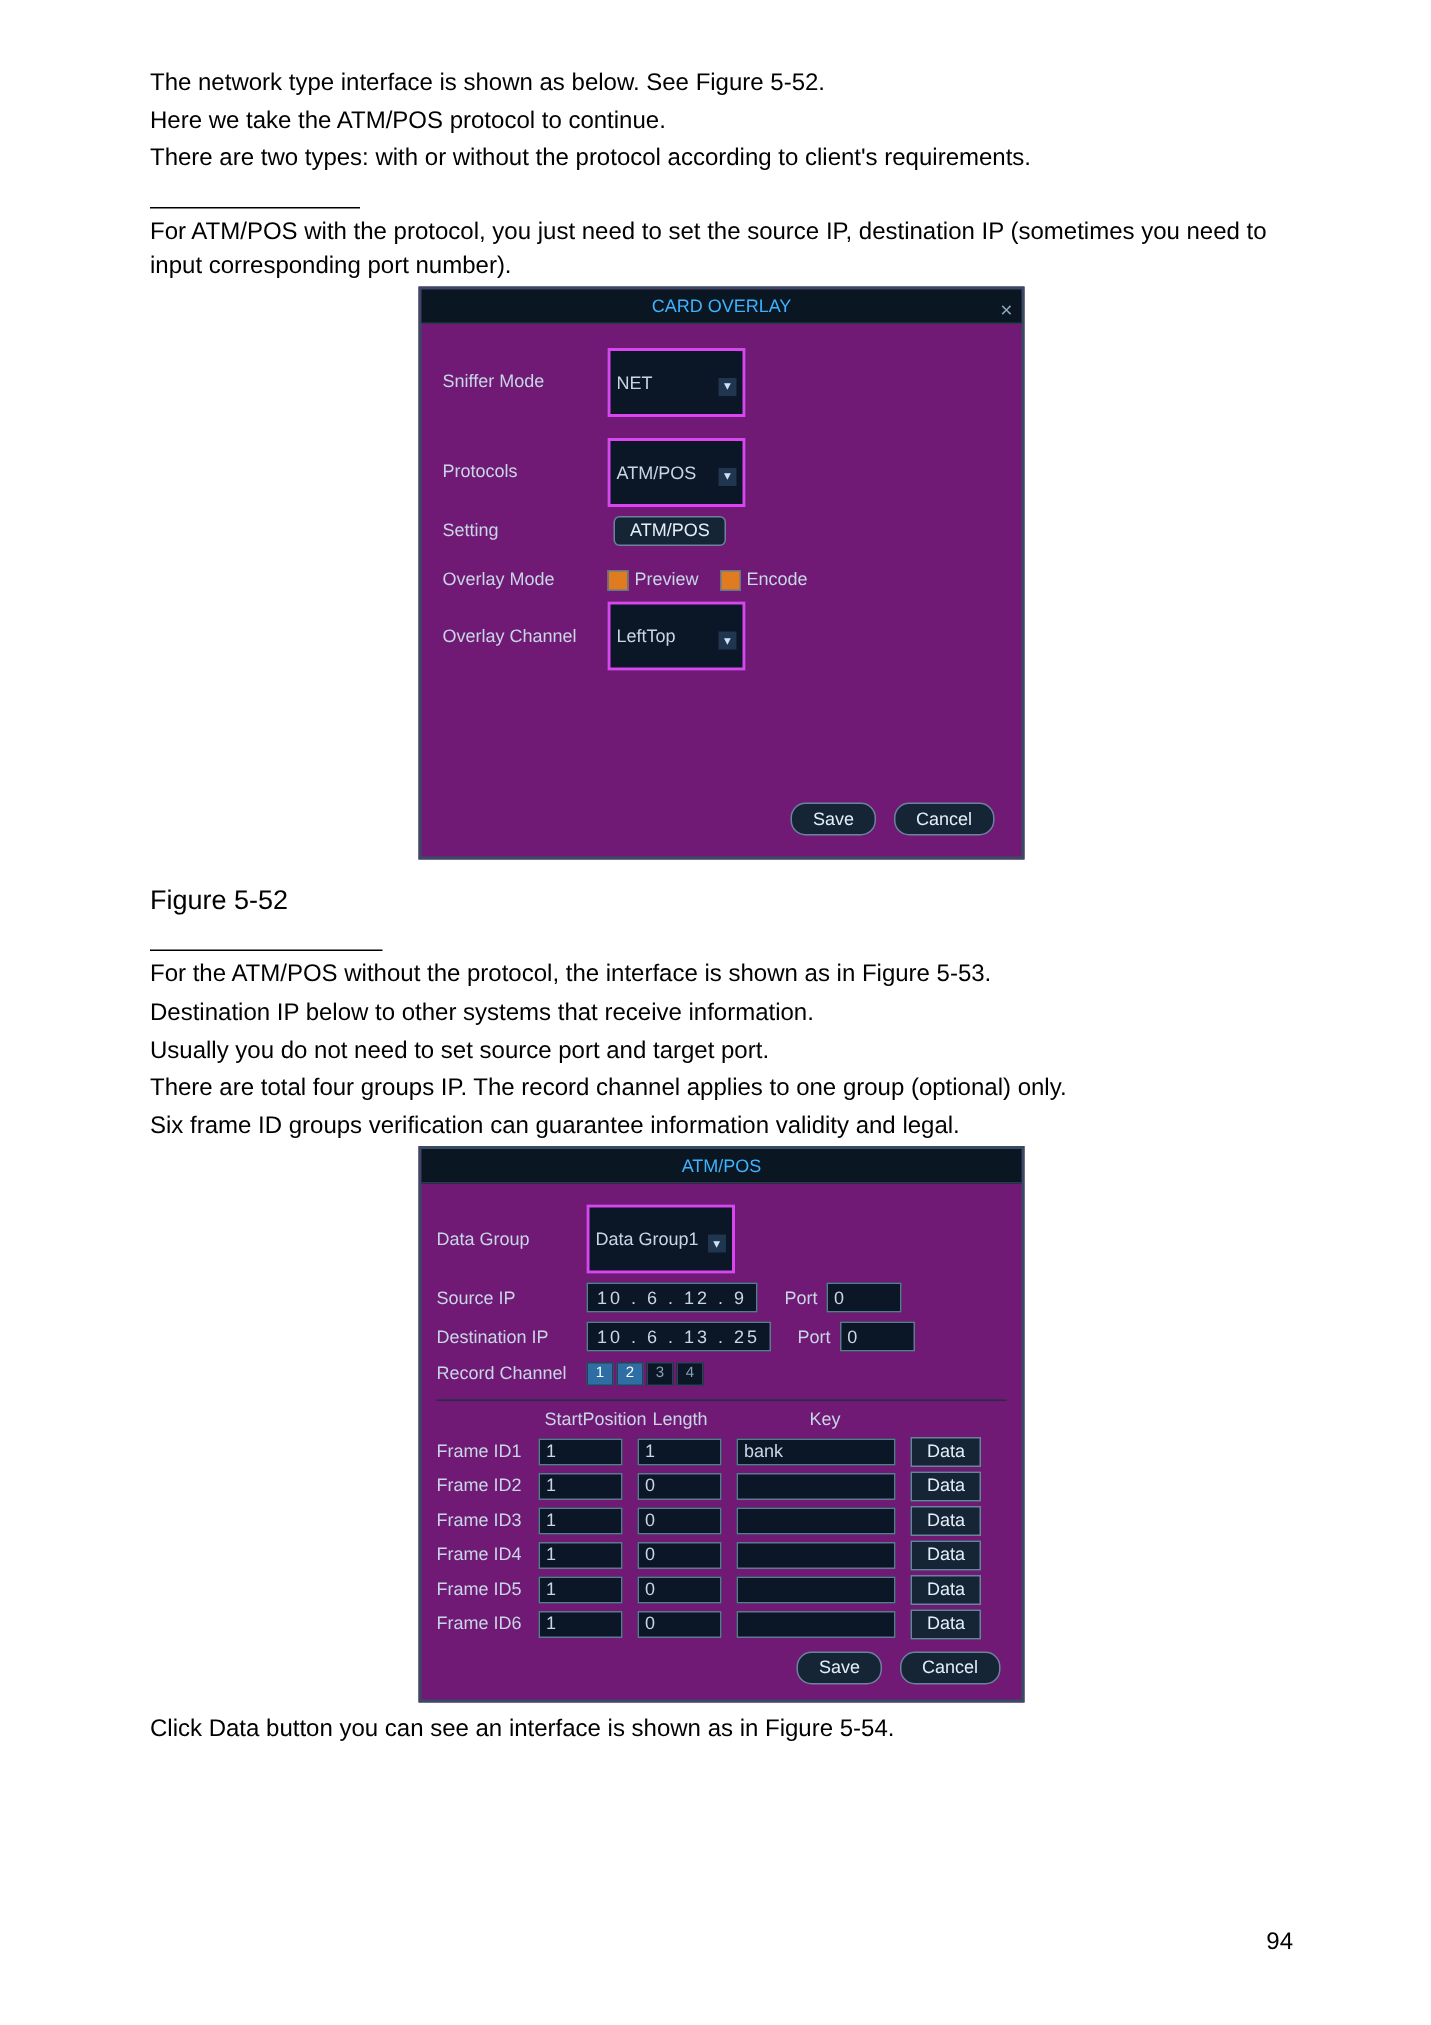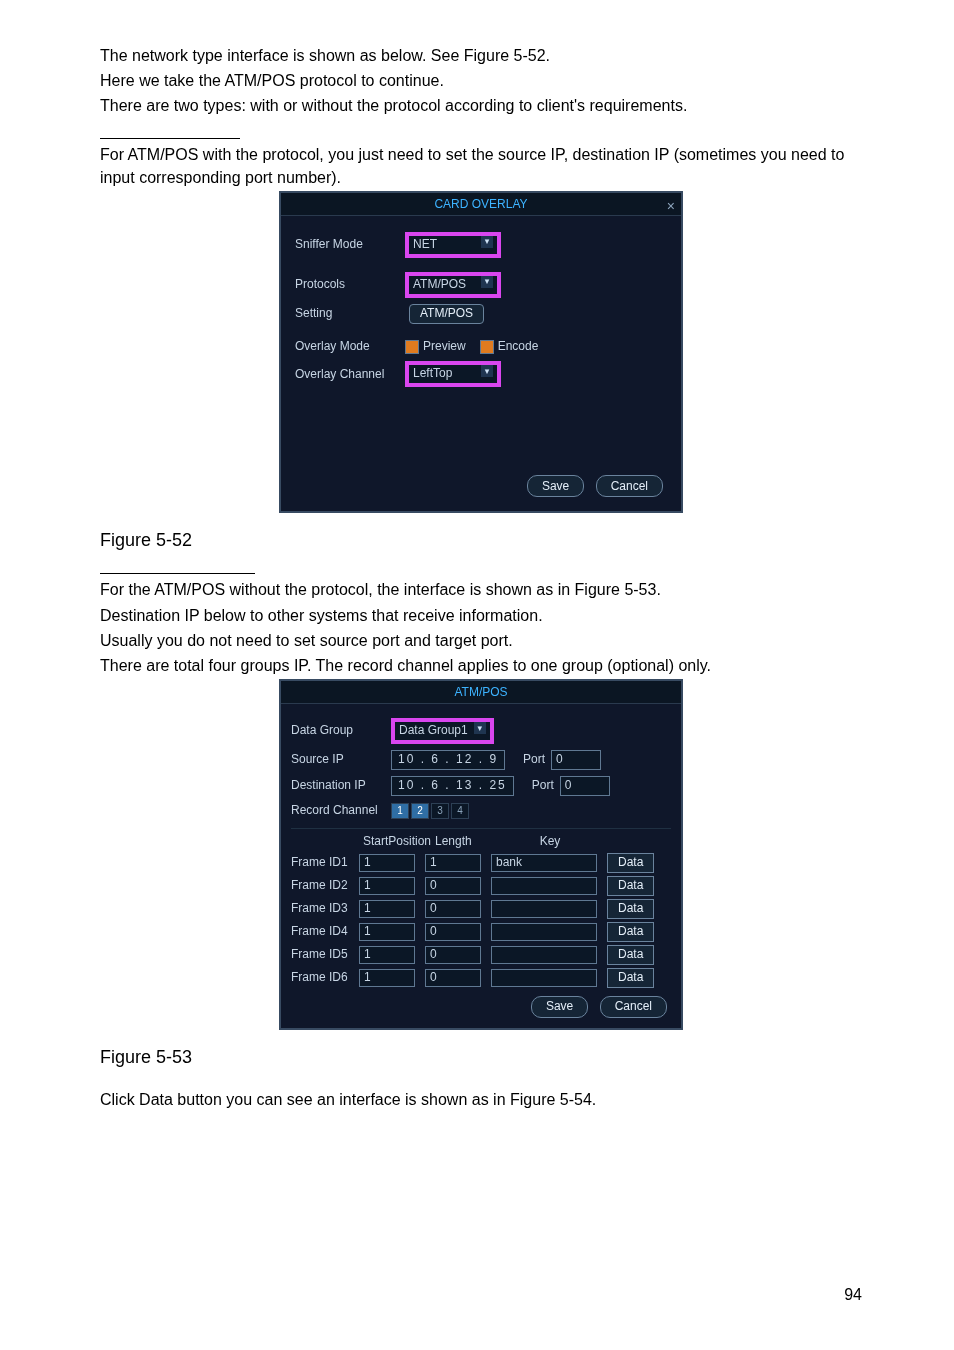--- a/index.html
+++ b/index.html
@@ -3,27 +3,27 @@
 <meta charset="utf-8">
 <style>
   html,body{margin:0;padding:0;background:#fff;color:#000;font-family:Arial,Helvetica,sans-serif;font-size:16px;line-height:1.45}
   .page{width:954px;margin:0 auto;padding:44px 92px 40px 100px;box-sizing:border-box;position:relative;min-height:1350px}
   .body-text{margin:0 0 2px 0}
   .hr{border-top:1px solid #000;width:140px;margin:20px 0 4px 0}
   .fig-caption{text-align:left;font-size:18px;margin:14px 0 18px 0}
   .page-num{position:absolute;right:92px;bottom:44px;font-size:16px}
 
   
-  .dlg{margin:1px auto 6px auto;background:#0f172a;border:2px solid #384b62;color:#c7d5e4;font-size:12px}
+  .dlg{margin:1px auto 6px auto;background:#701a75;border:2px solid #384b62;color:#c7d5e4;font-size:12px}
   .dlg-title{background:#0b1623;color:#3db3ff;text-align:center;height:22px;line-height:22px;position:relative;border-bottom:1px solid #2a3a4e}
   .dlg-close{position:absolute;right:6px;top:2px;color:#8ea6be;font-size:14px}
   .dlg-body{padding:10px 14px 14px 14px}
   .row{display:flex;align-items:center;margin:6px 0}
   .lab{width:110px;color:#c7d5e4}
-  .sel{display:flex;align-items:flex-start;background:#0b1726;border:4px solid #d946ef;height:18px;padding:0 4px;min-width:80px;justify-content:space-between}
+  .sel{display:flex;align-items:flex-end;background:#0b1726;border:2px solid #d946ef;height:18px;padding:12px 4px;min-width:80px;justify-content:space-between}
   .sel .arrow{width:12px;height:12px;background:#1f3550;display:flex;align-items:center;justify-content:center;font-size:9px;color:#cfe3f6;margin-left:6px}
   .btn{display:inline-flex;align-items:center;justify-content:center;height:20px;padding:0 14px;border:1px solid #6a839d;border-radius:10px;background:#152536;color:#e4eef8;font-size:12px;margin:0 4px}
   .btn-small{height:18px;padding:0 10px;border-radius:4px}
   .cb{width:12px;height:12px;border:1px solid #5f7892;display:inline-block;margin-right:4px}
   .cb.orange{background:#e07b1f}
   .cb-lab{margin-right:14px}
   .center{text-align:right;margin-top:26px}
   .gap{height:56px}
 
   
@@ -107,20 +107,21 @@
     </div>
   </div>
 
   <div class="fig-caption">Figure 5-52</div>
 
   <div class="hr" style="width:155px"></div>
   <p class="body-text">For the ATM/POS without the protocol, the interface is shown as in Figure 5-53.</p>
   <p class="body-text">Destination IP below to other systems that receive information.</p>
   <p class="body-text">Usually you do not need to set source port and target port.</p>
   <p class="body-text">There are total four groups IP. The record channel applies to one group (optional) only.</p>
+  <p class="body-text">Six frame ID groups verification can guarantee information validity and legal.</p>
 
   <div class="dlg dlg2">
     <div class="dlg-title">
       <span>ATM/POS</span>
     </div>
     <div class="dlg-body" style="padding:8px 10px 10px 10px">
       <div class="row">
         <div class="lab" style="width:100px">Data Group</div>
         <div class="sel">
           <span>Data Group1</span>
@@ -201,18 +202,17 @@
           </div>
       </div>
 
       <div class="center" style="margin-top:8px">
         <span class="btn">Save</span>
         <span class="btn">Cancel</span>
       </div>
     </div>
   </div>
 
-  <div class="fig-caption">Figure 5-53</div>
 
   <p class="body-text">Click Data button you can see an interface is shown as in Figure 5-54.</p>
 
   <div class="page-num">94</div>
 </div>
 
 </body></html>

